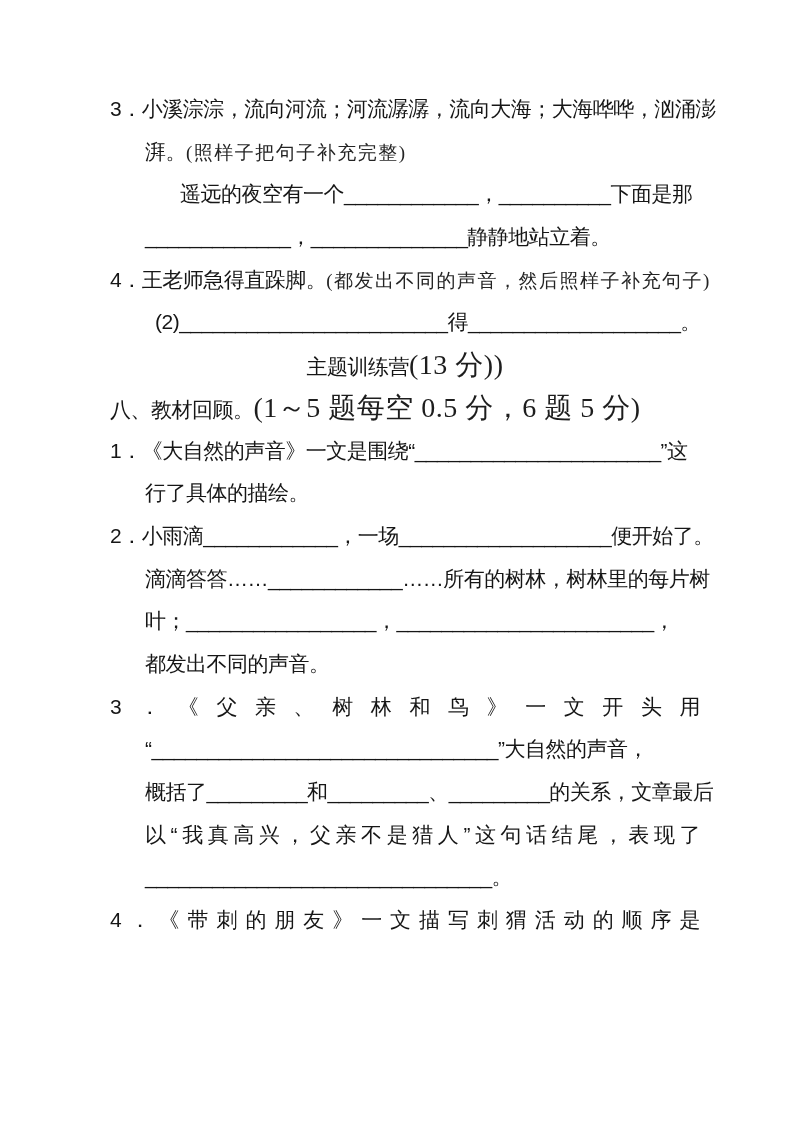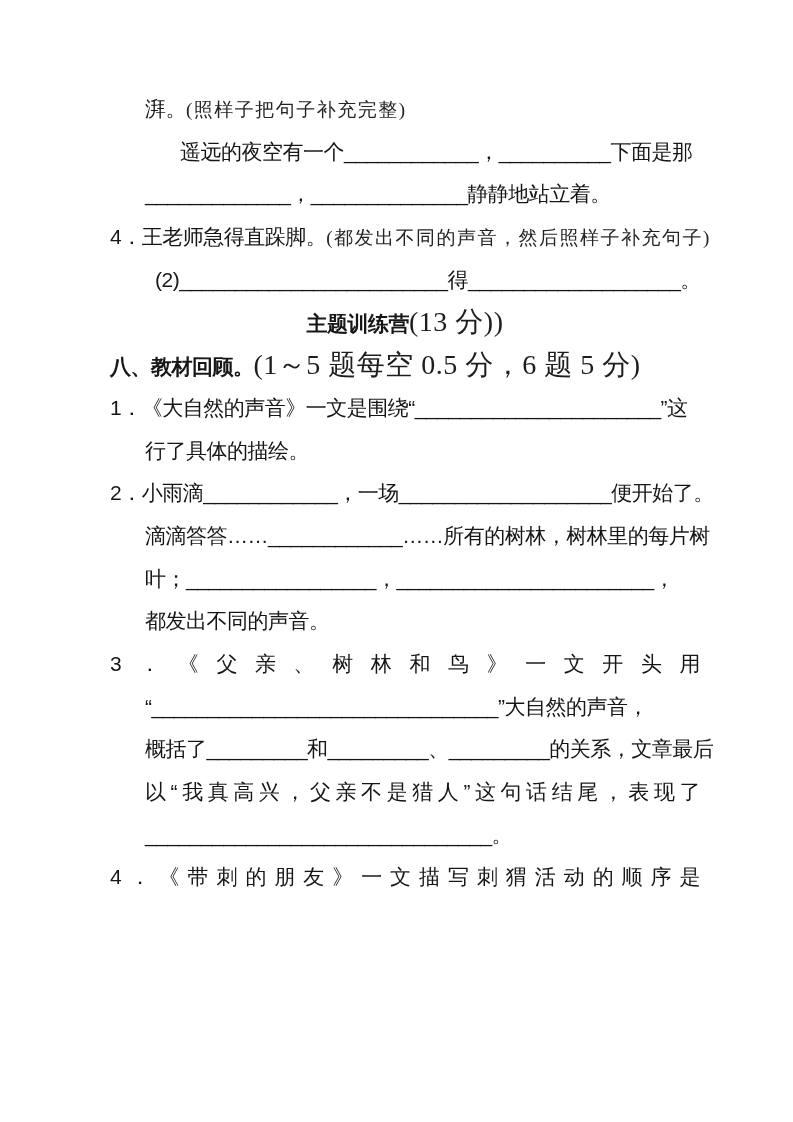--- a/index.html
+++ b/index.html
@@ -5,31 +5,32 @@
   html,body{margin:0;padding:0;background:#ffffff;}
   .page{position:relative;width:793px;height:1122px;background:#ffffff;overflow:hidden;
         font-family:"Liberation Sans","DejaVu Sans",sans-serif;color:#161616;}
   .content{position:absolute;left:110px;top:88px;width:590px;}
   .line{font-size:21px;letter-spacing:-0.5px;line-height:42.7px;height:42.7px;white-space:nowrap;}
   .l1{padding-left:35px;}
   .l2{padding-left:70px;}
   .lp{padding-left:45px;}
   .center{text-align:center;white-space:normal;}
   .just{text-align:justify;text-align-last:justify;text-justify:inter-character;white-space:normal;}
-  .b .seg-main{font-weight:bold;}
+  .b .seg-main{font-weight:normal;}
   .seg-main{color:#161616;}
   .seg-hint{font-family:Liberation Serif, serif;font-size:19px;letter-spacing:1.5px;color:#242424;}
   .seg-post{font-family:"Liberation Serif","DejaVu Serif",serif;font-size:28px;letter-spacing:0.5px;color:#1d1d1d;}
 </style>
 </head>
 <body>
 
 <div class="page">
   <div class="content">
 
+    <div class="line"><span class="seg-main">3．小溪淙淙，流向河流；河流潺潺，流向大海；大海哗哗，汹涌澎</span></div>
     <div class="line l1"><span class="seg-main">湃。</span><span class="seg-hint">(照样子把句子补充完整)</span></div>
     <div class="line l2"><span class="seg-main">遥远的夜空有一个____________，__________下面是那</span></div>
     <div class="line l1"><span class="seg-main">_____________，______________静静地站立着。</span></div>
 
     <div class="line"><span class="seg-main">4．王老师急得直跺脚。</span><span class="seg-hint">(都发出不同的声音，然后照样子补充句子)</span></div>
     <div class="line lp"><span class="seg-main">(2)________________________得___________________。</span></div>
 
     <div class="line center b"><span class="seg-main">主题训练营</span><span class="seg-post">(13 分))</span></div>
 
     <div class="line b"><span class="seg-main">八、教材回顾。</span><span class="seg-post">(1～5 题每空 0.5 分，6 题 5 分)</span></div>

